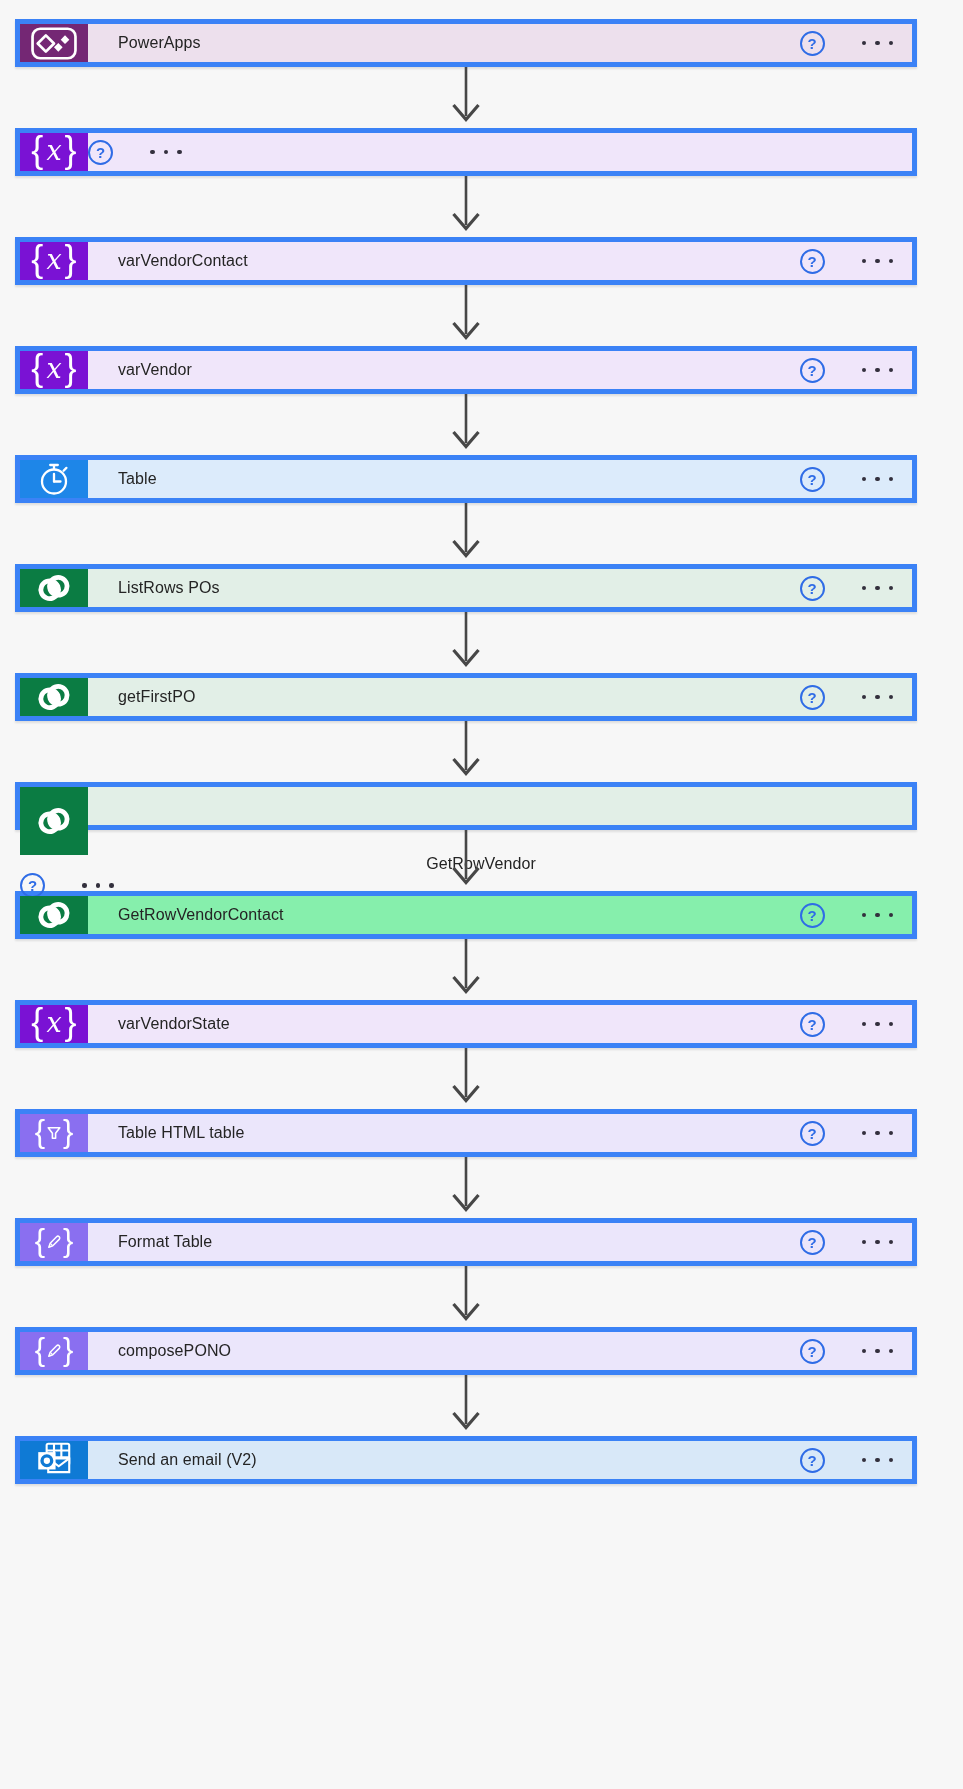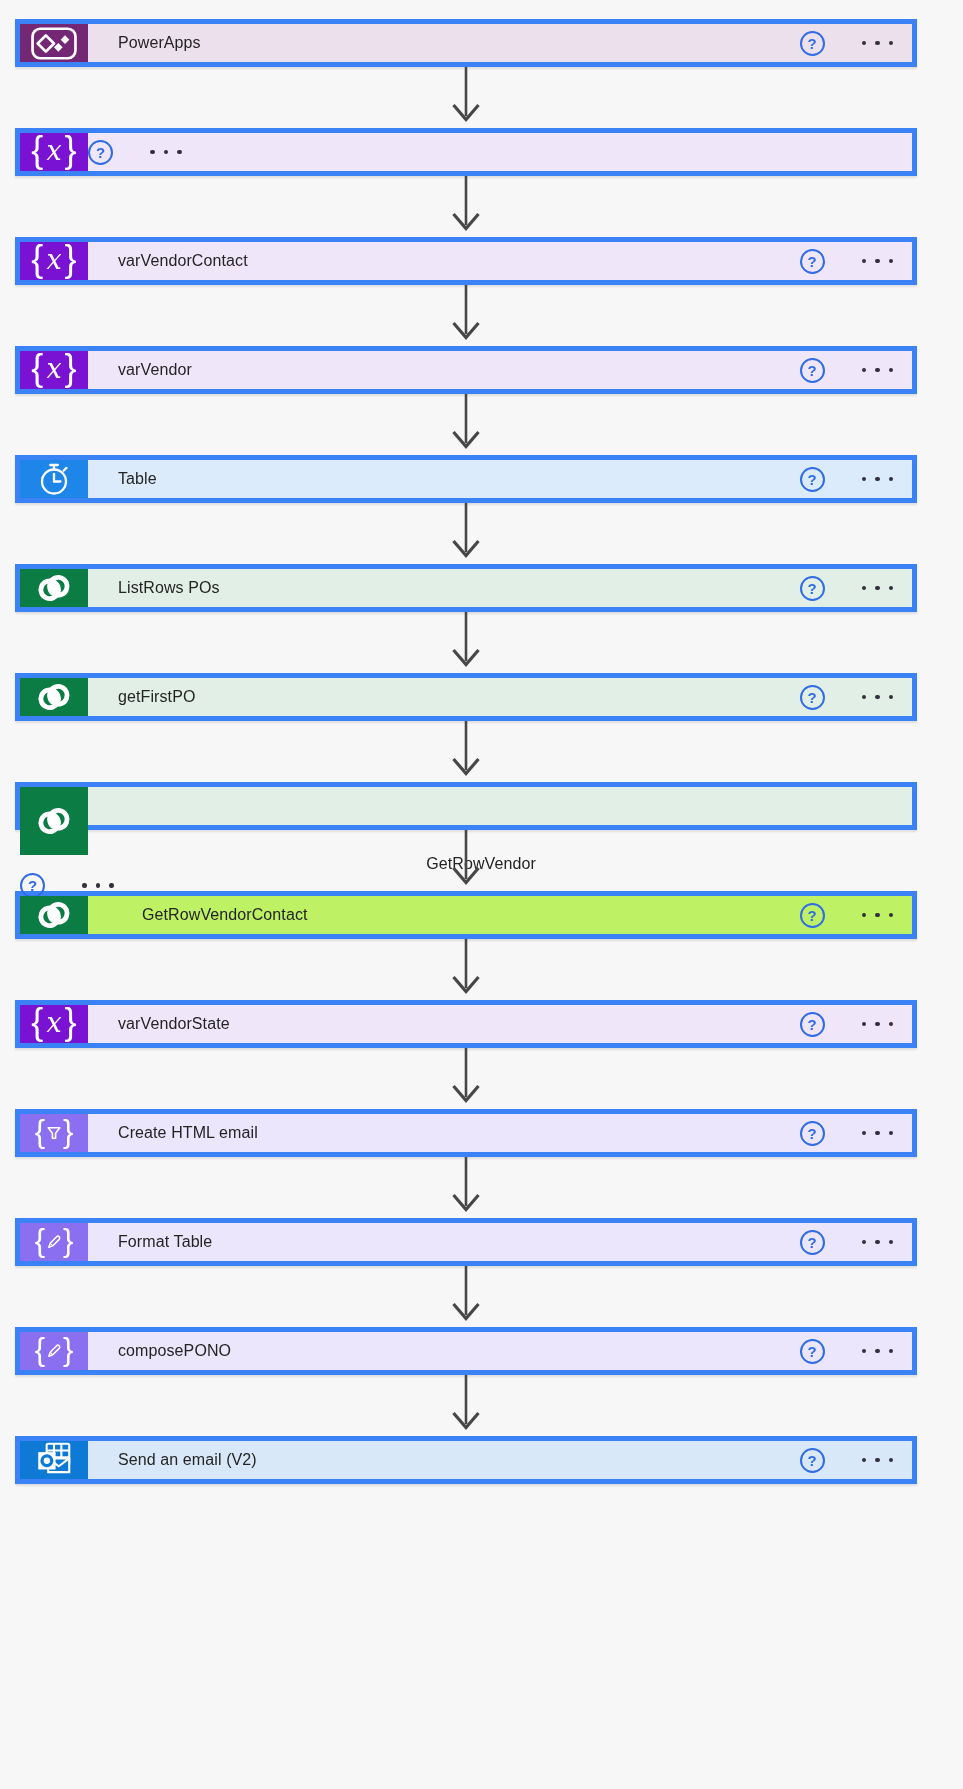--- a/index.html
+++ b/index.html
@@ -276,21 +276,21 @@
     </div>
   </div>
 
   <div class="arrow">
     <svg width="40" height="61" viewBox="0 0 40 61">
       <path d="M20 0 V49" fill="none" stroke="#474747" stroke-width="2.6"></path>
       <path d="M7.5 38 L20 52.5 L32.5 38" fill="none" stroke="#474747" stroke-width="3.2"></path>
     </svg>
   </div>
 
-  <div class="card" style="background: #bef264; gap: 24px;">
+  <div class="card" style="background: #86efac;">
     <div class="icon" style="background: rgb(11, 124, 67);">
         <svg viewBox="0 0 40 40" width="42" height="42">
           <g transform="rotate(-22 20 20)">
             <circle cx="15.6" cy="20" r="8.4" fill="none" stroke="#fff" stroke-width="4.6"></circle>
             <circle cx="24.4" cy="20" r="8.4" fill="none" stroke="#fff" stroke-width="4.6"></circle>
             <circle cx="20" cy="20" r="6" fill="#fff"></circle>
           </g>
         </svg>
       </div>
     <div class="label">GetRowVendorContact</div>
@@ -342,21 +342,21 @@
         <span class="owrap">
           <span class="obrace">{</span>
           <span class="oinner">
             <svg viewBox="0 0 16 16" width="16" height="16">
               <path d="M2.2 2.8 H13.8 L9.6 8.2 V13.2 H6.4 V8.2 Z" fill="none" stroke="#fff" stroke-width="1.6" stroke-linejoin="round"></path>
             </svg>
           </span>
           <span class="obrace">}</span>
         </span>
       </div>
-    <div class="label">Create HTML email</div>
+    <div class="label">Table HTML table</div>
     <div class="controls">
       <div class="help">?</div>
       <div class="menu">
           <i></i>
           <i></i>
           <i></i>
         </div>
     </div>
   </div>
 

